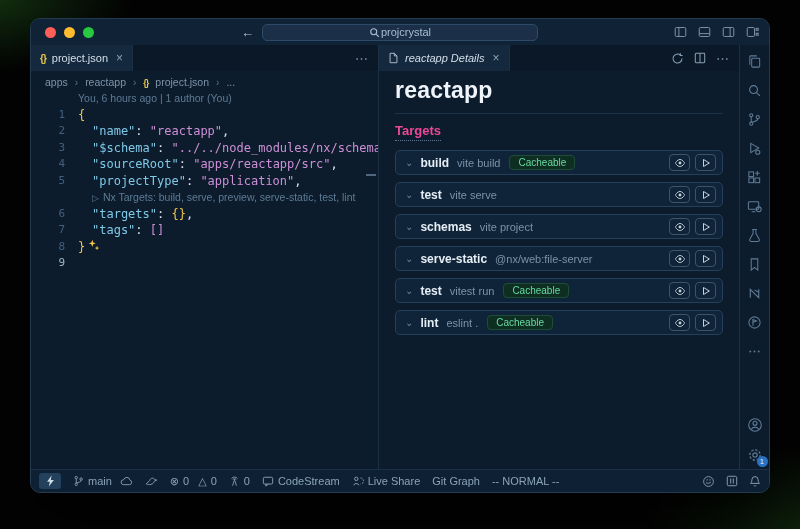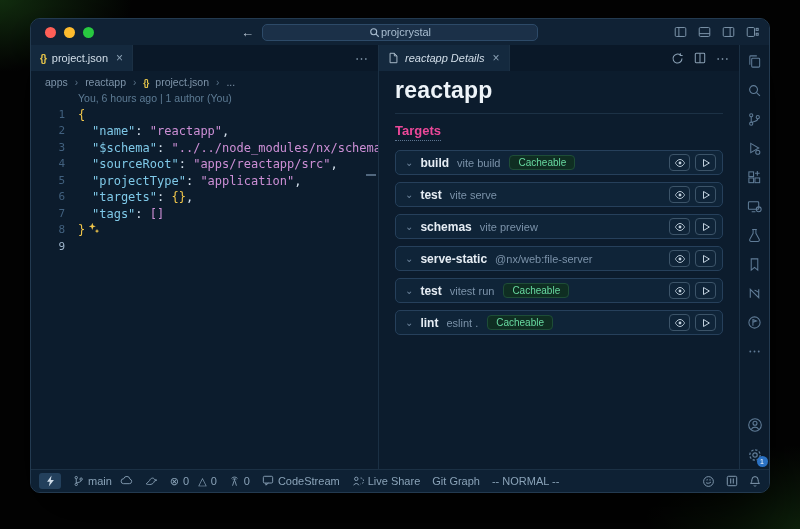--- a/index.html
+++ b/index.html
@@ -91,21 +91,21 @@
   .badge { margin-left:9px; font-size:10px; color:#67d9a0; background:#0f2e22; border:1px solid #1e4d37;
            border-radius:4px; padding:1px 8px; }
   .badge:empty { display:none; }
   .t-actions { margin-left:auto; display:flex; gap:5px; }
   .mini-btn { width:21px; height:17px; border:1px solid #3c5469; border-radius:4px; background:transparent;
               color:#c2d1de; display:flex; align-items:center; justify-content:center; cursor:pointer; padding:0; }
 
   
   .statusbar { height:23px; flex:0 0 auto; background:#0e2134; border-top:1px solid #1b3044;
                display:flex; align-items:center; padding:0 8px; gap:12px; font-size:11px; color:#8aa3b8; }
-  .sb-item { display:flex; gap:4px; cursor:pointer; white-space:nowrap; }
+  .sb-item { display:flex; align-items:center; gap:4px; cursor:pointer; white-space:nowrap; }
   .sb-remote { background:#23405c; border-radius:3px; width:22px; height:16px; align-items:center; justify-content:center; color:#cfdce8; }
   .sb-right { margin-left:auto; display:flex; align-items:center; gap:11px; }
   svg { display:block; }
 </style>
 </head>
 <body>
 
 <div class="stage">
   <div class="window">
 
@@ -198,20 +198,24 @@
             <span class="lnum">3</span>
             <span class="ctext indent"><span class="tok-key">"$schema"</span><span class="tok-pun">: </span><span class="tok-str">"../../node_modules/nx/schemas/project-s</span></span>
           </div>
           <div class="crow">
             <span class="lnum">4</span>
             <span class="ctext indent"><span class="tok-key">"sourceRoot"</span><span class="tok-pun">: </span><span class="tok-str">"apps/reactapp/src"</span><span class="tok-pun">,</span></span>
           </div>
           <div class="crow">
             <span class="lnum">5</span>
             <span class="ctext indent"><span class="tok-key">"projectType"</span><span class="tok-pun">: </span><span class="tok-str">"application"</span><span class="tok-pun">,</span></span>
+          </div>
+          <div class="crow">
+            <span class="lnum"></span>
+            <span class="ctext indent meta-line"><span class="lens-play">▷</span><span>Nx Targets: build, serve, preview, serve-static, test, lint</span></span>
           </div>
           <div class="crow">
             <span class="lnum">6</span>
             <span class="ctext indent"><span class="tok-key">"targets"</span><span class="tok-pun">: </span><span class="tok-brace">{}</span><span class="tok-pun">,</span></span>
           </div>
           <div class="crow">
             <span class="lnum">7</span>
             <span class="ctext indent"><span class="tok-key">"tags"</span><span class="tok-pun">: </span><span class="tok-str">[]</span></span>
           </div>
           <div class="crow">
@@ -313,21 +317,21 @@
                         <path d="M3 1.8l7 4.2-7 4.2z"></path>
                       </svg>
                     </span>
                   </button>
                 </span>
               </div>
 
               <div class="target-card">
                 <span class="chev">⌄</span>
                 <span class="tname">schemas</span>
-                <span class="tcmd">vite preview</span>
+                <span class="tcmd">vite project</span>
 
                 <span class="t-actions">
                   <button class="mini-btn">
                     <span>
                       <svg width="12" height="10" viewBox="0 0 16 12" fill="none" stroke="currentColor" stroke-width="1.2">
                         <path d="M8 1.2C4.5 1.2 1.8 6 1.8 6S4.5 10.8 8 10.8 14.2 6 14.2 6 11.5 1.2 8 1.2z"></path>
                         <circle cx="8" cy="6" r="1.9" fill="currentColor" stroke="none"></circle>
                       </svg>
                     </span>
                   </button>

